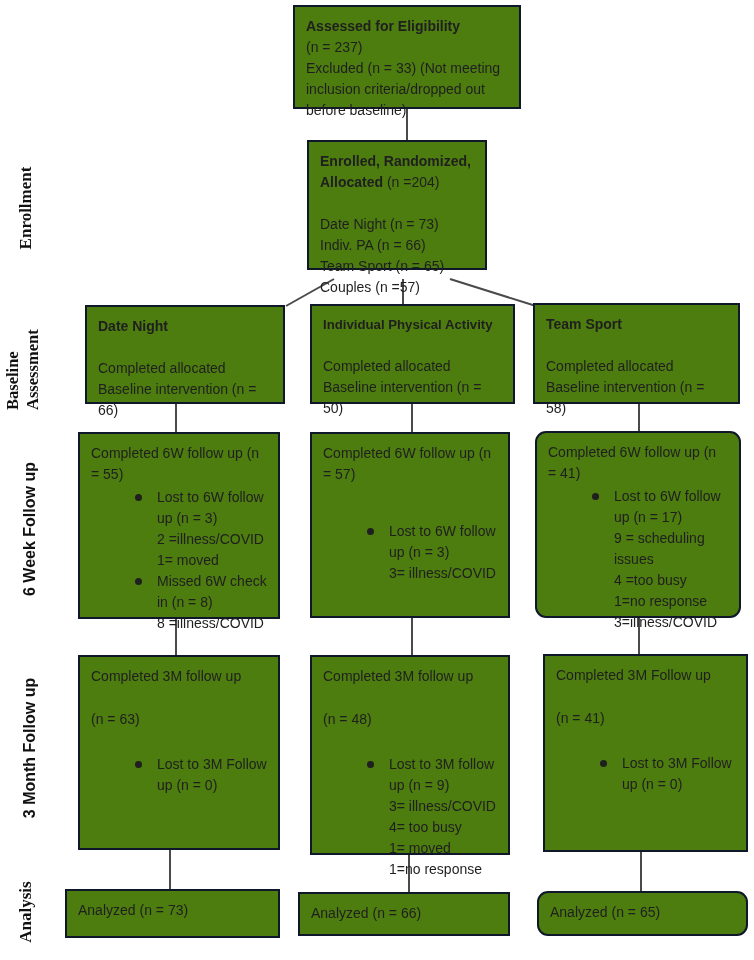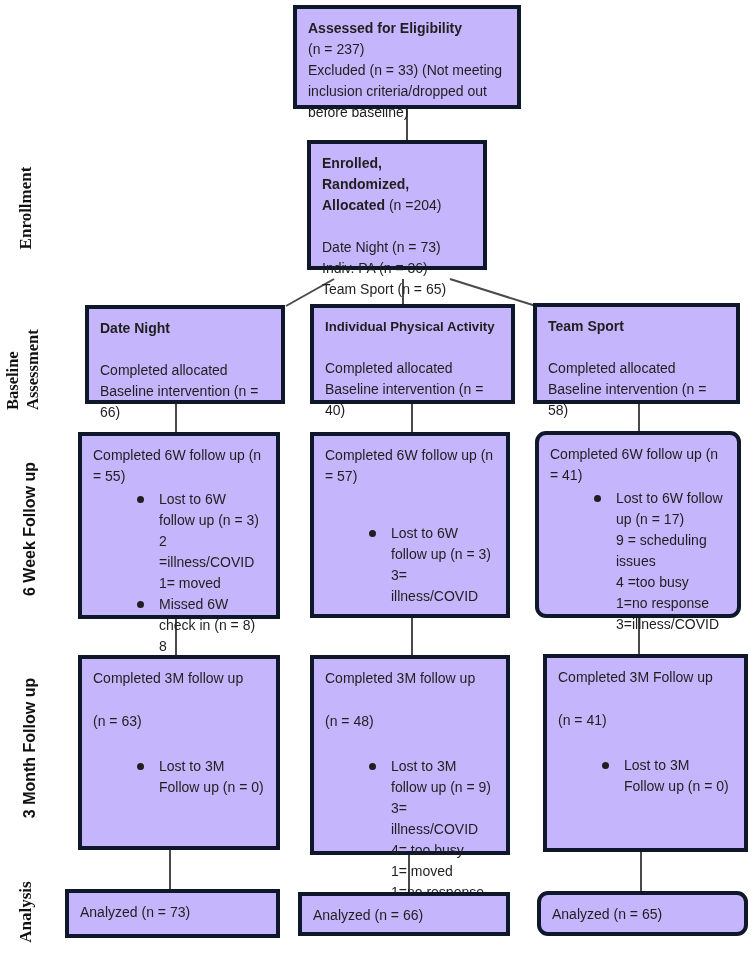--- a/index.html
+++ b/index.html
@@ -1,21 +1,21 @@
 <!DOCTYPE html>
 <html><head>
 <meta charset="utf-8">
 <style>
   html,body{margin:0;padding:0;background:#ffffff;}
   #canvas{
     position:relative;width:754px;height:960px;background:#ffffff;
     font-family:"Liberation Sans",sans-serif;color:#1f1f1f;overflow:hidden;
   }
   .box{
-    position:absolute;background:#c4b5fd;border:4px solid #0f172a;
+    position:absolute;background:#4d7c0f;border:2px solid #0f172a;
     box-sizing:border-box;padding:9px 11px;font-size:14px;line-height:1.5;
   }
   .box .title{font-weight:bold;}
   .box .body{margin-top:21px;}
   .bold{font-weight:bold;}
   .groups{margin-top:21px;}
   .bullets{margin-top:2px;}
   .bullet-item{display:flex;align-items:flex-start;}
   .bullet{width:22px;margin-left:44px;flex:0 0 22px;display:flex;justify-content:flex-start;}
   .bullet::after{content:'';width:7px;height:7px;border-radius:50%;background:#1f1f1f;display:inline-block;margin-top:7px;}
@@ -69,33 +69,33 @@
         <div>Excluded (n = 33) (Not meeting inclusion criteria/dropped out before baseline)</div>
     </div>
   </div>
 
   <div class="box" style="left:307px;top:140px;width:180px;height:130px;">
     <div>
       <span class="bold">Enrolled, Randomized, Allocated</span><span> (n =204)</span>
     </div>
     <div class="groups">
       <div>Date Night (n = 73)</div>
-        <div>Indiv. PA (n = 36)</div>
+        <div>Indiv. PA (n = 66)</div>
         <div>Team Sport (n = 65)</div>
         <div>Couples (n =57)</div>
     </div>
   </div>
 
   <div class="box" style="left:85px;top:305px;width:200px;height:99px;">
     <div class="title">Date Night</div>
     <div class="body">Completed allocated Baseline intervention (n = 66)</div>
   </div>
   <div class="box" style="left:310px;top:304px;width:205px;height:100px;">
     <div class="title title-small">Individual Physical Activity</div>
-    <div class="body">Completed allocated Baseline intervention (n = 40)</div>
+    <div class="body">Completed allocated Baseline intervention (n = 50)</div>
   </div>
   <div class="box" style="left:533px;top:303px;width:207px;height:101px;">
     <div class="title">Team Sport</div>
     <div class="body">Completed allocated Baseline intervention (n = 58)</div>
   </div>
 
   <div class="box" style="left:78px;top:432px;width:202px;height:187px;">
     <div>Completed 6W follow up (n = 55)</div>
     <div class="bullets">
 

